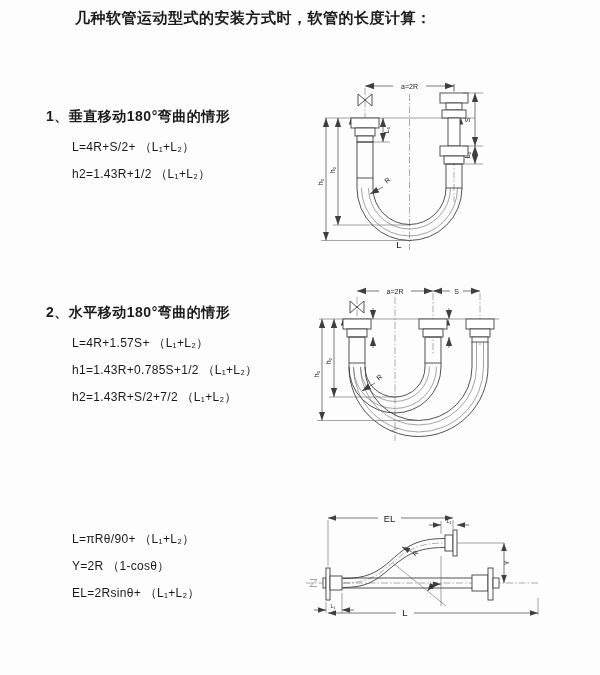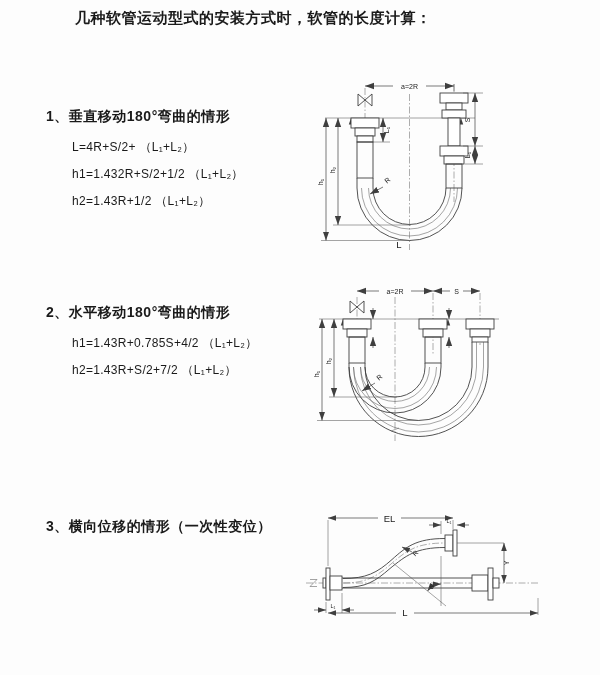--- a/index.html
+++ b/index.html
@@ -31,35 +31,39 @@
 </style>
 </head>
 <body>
 
 <div class="title">几种软管运动型式的安装方式时，软管的长度计算：</div>
 
 <div class="sec s1">
   <div class="heading">1、垂直移动180°弯曲的情形</div>
   <div class="formulas">
     <div>L=4R+S/2+ （L₁+L₂）</div>
-    <div>h1=1.432R+S/2+1/2 （L₁+L₂）</div>
     <div>h2=1.43R+1/2 （L₁+L₂）</div>
   </div>
 </div>
 
 <div class="sec s2">
   <div class="heading">2、水平移动180°弯曲的情形</div>
   <div class="formulas">
-    <div>h1=1.43R+0.785S+4/2 （L₁+L₂）</div>
+    <div>L=4R+1.57S+ （L₁+L₂）</div>
+    <div>h1=1.43R+0.785S+1/2 （L₁+L₂）</div>
     <div>h2=1.43R+S/2+7/2 （L₁+L₂）</div>
   </div>
 </div>
 
 <div class="sec s3">
-  <div class="heading">3、横向位移的情形（一次性变位）</div>
+  <div class="formulas">
+    <div>L=πRθ/90+ （L₁+L₂）</div>
+    <div>Y=2R （1-cosθ）</div>
+    <div>EL=2Rsinθ+ （L₁+L₂）</div>
+  </div>
 </div>
 
 <svg class="diag d1" viewBox="0 0 275 195">
   <defs>
     <marker id="ar1" viewBox="0 0 10 10" refX="10" refY="5" markerWidth="9" markerHeight="9" markerUnits="userSpaceOnUse" orient="auto-start-reverse">
       <path d="M0,1.5 L10,5 L0,8.5 Z" fill="#3f3f3f"></path>
     </marker>
     <pattern id="hb1" width="4" height="4" patternUnits="userSpaceOnUse">
       <path d="M0,4 L4,0 M0,0 L4,4" stroke="#8a8a8a" stroke-width=".6"></path>
     </pattern>

